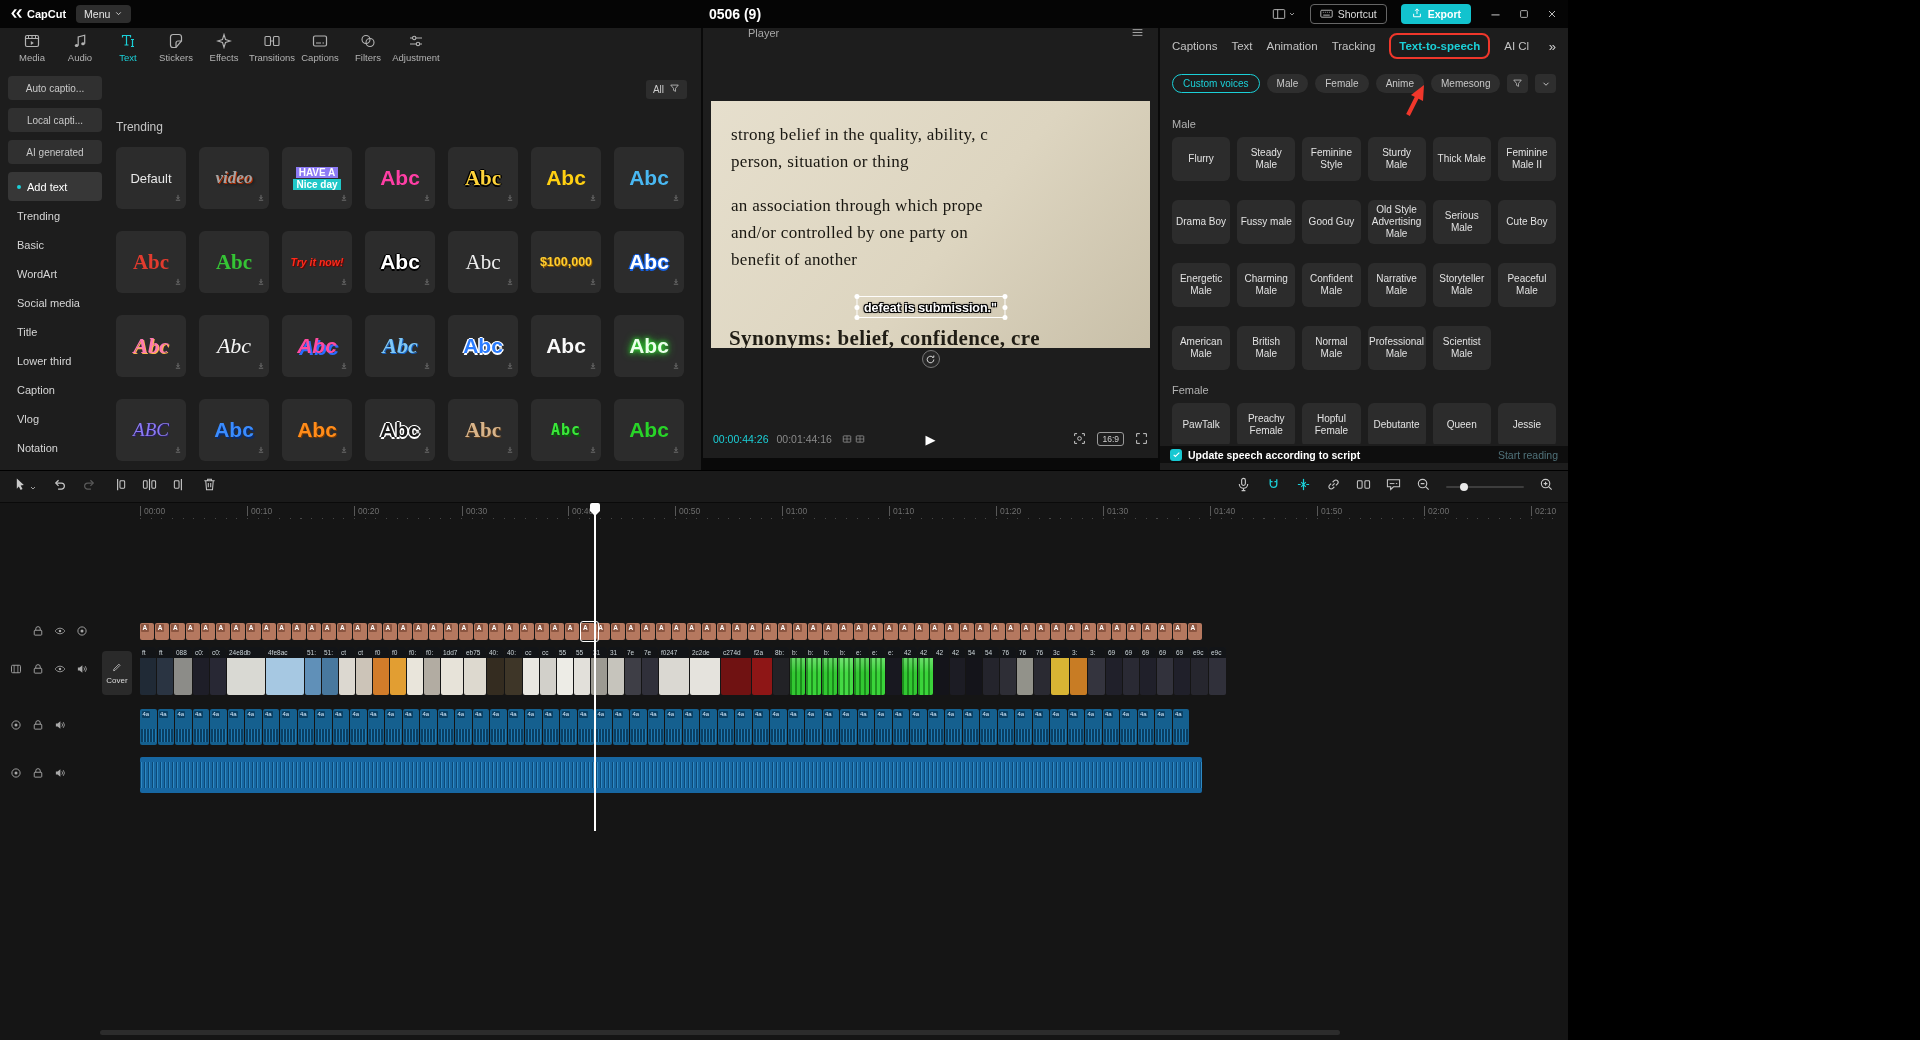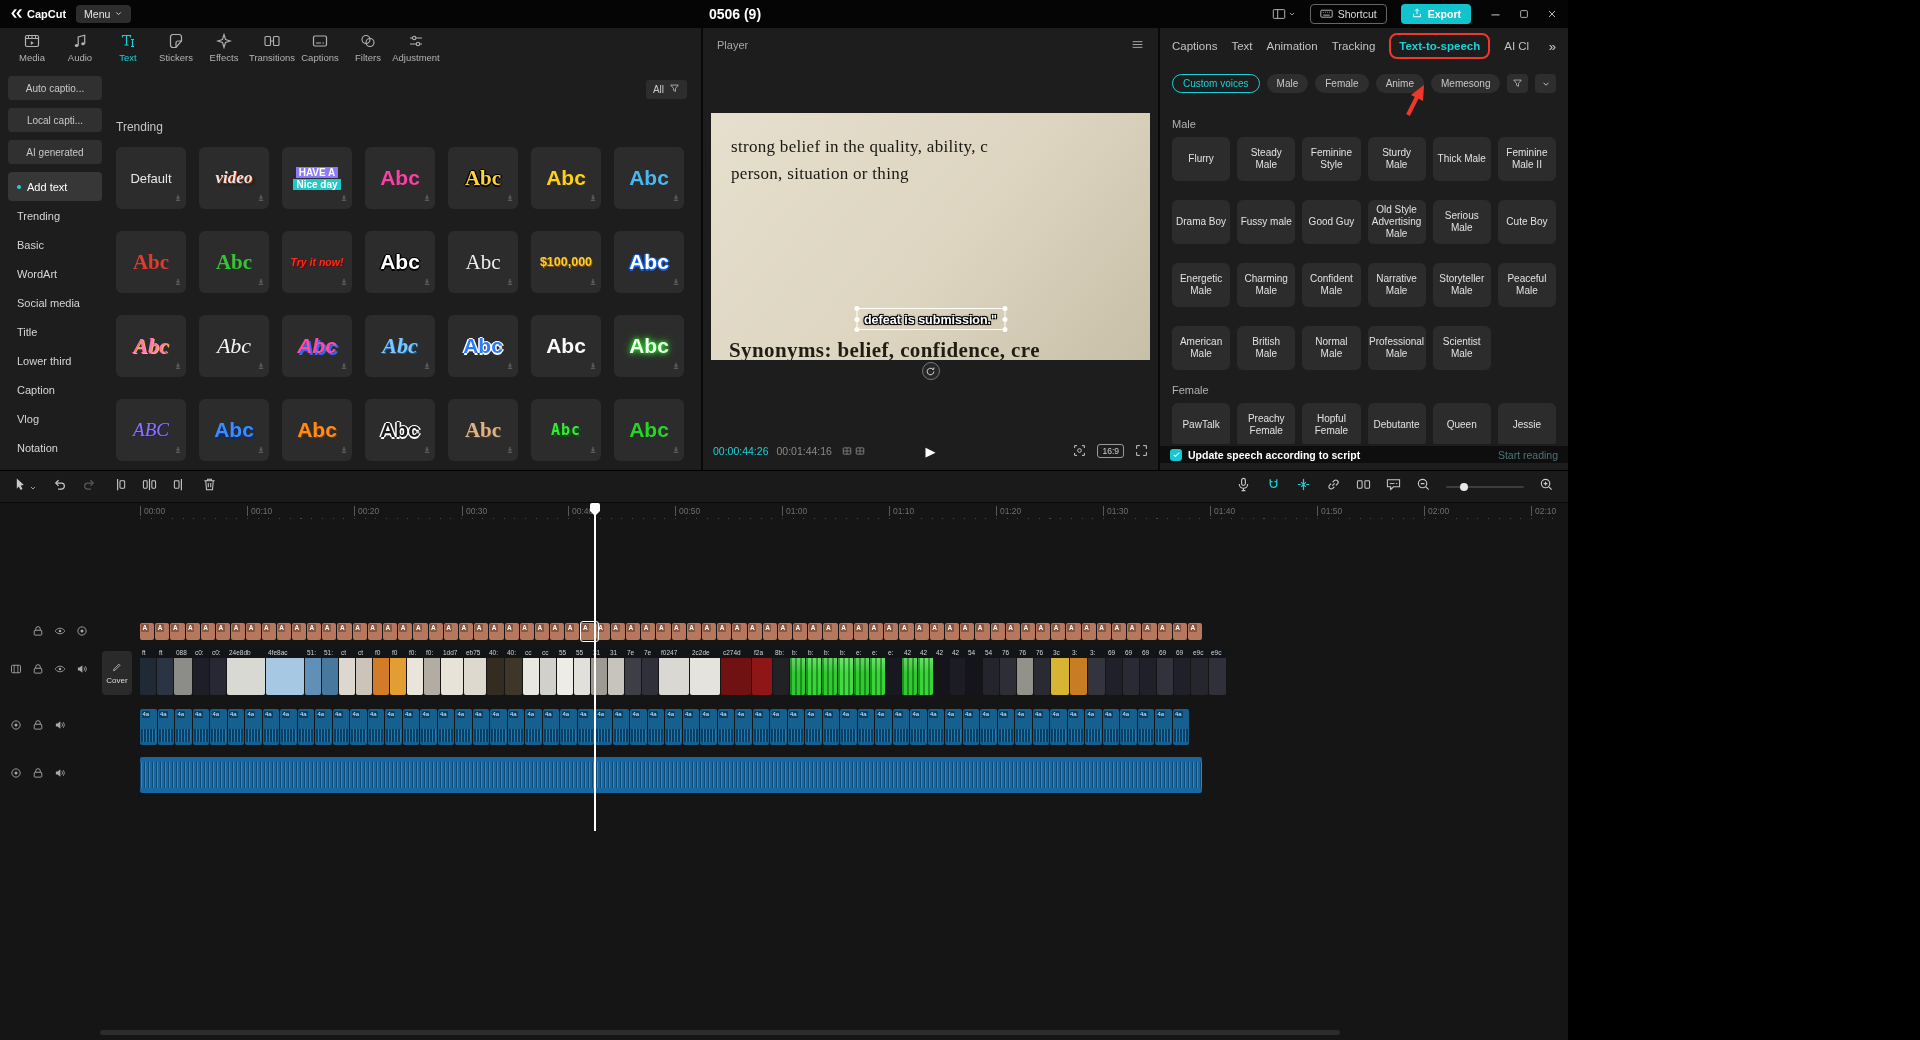--- a/index.html
+++ b/index.html
@@ -18,21 +18,21 @@
   .tb-right { margin-left:auto; display:flex; align-items:center; gap:14px; }
   .tb-iconbtn { color:#c9c9c9; display:inline-flex; align-items:center; gap:2px; }
   .shortcut-btn { display:flex; align-items:center; gap:5px; background:transparent; border:1px solid #666;
     color:#ddd; font-size:10.5px; height:20px; padding:0 9px; border-radius:4px; font-family:inherit; }
   .export-btn { display:flex; align-items:center; gap:5px; background:#12c3ce; border:none; color:#fff;
     font-size:10.5px; font-weight:bold; height:20px; padding:0 10px; border-radius:4px; font-family:inherit; }
   .win-ctl { display:flex; align-items:center; gap:16px; color:#cfcfcf; margin-left:4px; }
 
   
   .left-panel  { position:absolute; top:28px; left:0;     width:701px; height:442px; background:#1d1d1d; overflow:hidden; }
-  .player-panel{ position:absolute; top:28px; left:703px; width:455px; height:442px; background:#1d1d1d; overflow:hidden; }
+  .player-panel{ position:absolute; top:16px; left:703px; width:455px; height:442px; background:#1d1d1d; overflow:hidden;padding-left:31px; }
   .right-panel { position:absolute; top:28px; left:1160px;width:408px; height:442px; background:#1d1d1d; overflow:hidden; }
 
   
   .tool-tabs { height:40px; display:flex; align-items:center; padding-left:8px; }
   .tool-tab { width:48px; display:flex; flex-direction:column; align-items:center; gap:3px;
     font-size:9.5px; color:#b3b3b3; cursor:default; }
   .tool-tab.active { color:#1bd0d8; }
 
   .left-body { position:absolute; top:42px; bottom:0; left:0; right:0; display:flex; }
   .sidebar { width:106px; padding:6px 4px 0 8px; flex:none; }
@@ -48,21 +48,21 @@
   .templates { flex:1; position:relative; padding-left:10px; }
   .tmpl-filter { position:absolute; top:10px; right:14px; height:19px; display:flex; align-items:center;
     gap:5px; background:#2d2d2d; border-radius:3px; padding:0 7px; font-size:10px; color:#ccc; }
   .tmpl-title { margin-top:50px; font-size:12px; color:#c6c6c6; }
   .tmpl-grid { margin-top:13px; display:grid; grid-template-columns:repeat(7,70px); grid-auto-rows:62px;
     gap:22px 13px; }
   .tmpl-card { background:#2c2c2c; border-radius:6px; position:relative; overflow:hidden; }
   .tmpl-dl { position:absolute; right:3px; bottom:2px; color:#8c8c8c; }
   .ts { display:flex; align-items:center; justify-content:center; width:100%; height:100%; white-space:nowrap; }
   .ts-plain{font-size:13px;color:#e8e8e8}
-  .ts-fancy-orange{font-family:"Liberation Serif",serif;font-style:italic;font-weight:bold;font-size:17px;color:#e5e5e5;text-shadow:1px 1px 0 #b42d00,2px 2px 3px rgba(0,0,0,.5)}
+  .ts-fancy-orange{font-family:"Liberation Serif",serif;font-style:italic;font-weight:bold;font-size:17px;color:#a3a3a3;text-shadow:1px 1px 0 #b42d00,2px 2px 3px rgba(0,0,0,.5)}
   .ts-highlight{flex-direction:column;gap:1px;font-size:10px;font-weight:bold;color:#fff}
   .ts-highlight .hl1{background:#8d7bf5;padding:0 3px}
   .ts-highlight .hl2{background:#20c8c8;padding:0 3px}
   .ts-pink-bold{font-size:21px;font-weight:800;color:#ff3ea5}
   .ts-yellow-outline{font-family:"Liberation Serif",serif;font-size:21px;font-weight:bold;color:#ffd43a;text-shadow:1.5px 0 #000,-1.5px 0 #000,0 1.5px #000,0 -1.5px #000}
   .ts-yellow-bold{font-size:21px;font-weight:800;color:#ffd012}
   .ts-cyan-bold{font-size:21px;font-weight:800;color:#49b8f2}
   .ts-red-serif{font-family:"Liberation Serif",serif;font-size:21px;font-weight:bold;color:#e23b2e}
   .ts-green-serif{font-family:"Liberation Serif",serif;font-size:21px;font-weight:bold;color:#35c435}
   .ts-red-fancy{font-size:10.5px;font-weight:800;font-style:italic;color:#ff2a1a;text-shadow:1px 1px 0 #6a0000}
@@ -619,20 +619,25 @@
               <path d="M2 4.5h12M2 8h12M2 11.5h12" stroke="currentColor" stroke-width="1.2"></path>
             </svg>
           </span></span>
     </div>
     <div class="stage">
       <div class="doc">
         <div class="doc-p p1" id="docP1">
             <div>strong belief in the quality, ability, c</div>
             <div>person, situation or thing</div>
           </div>
+        <div class="doc-p p2" id="docP2">
+            <div>an association through which prope</div>
+            <div>and/or controlled by one party on</div>
+            <div>benefit of another</div>
+          </div>
         <div class="doc-p3">Synonyms: belief, confidence, cre</div>
       </div>
       <div class="caption-box">
         <span class="cap-text">defeat is submission."</span>
         <i class="h1"></i><i class="h2"></i><i class="h3"></i><i class="h4"></i><i class="h5"></i><i class="h6"></i>
       </div>
     </div>
     <div class="rotate-handle" id="rotateIc">
         <span class="icon">
           <svg width="11" height="11" viewBox="0 0 16 16">

